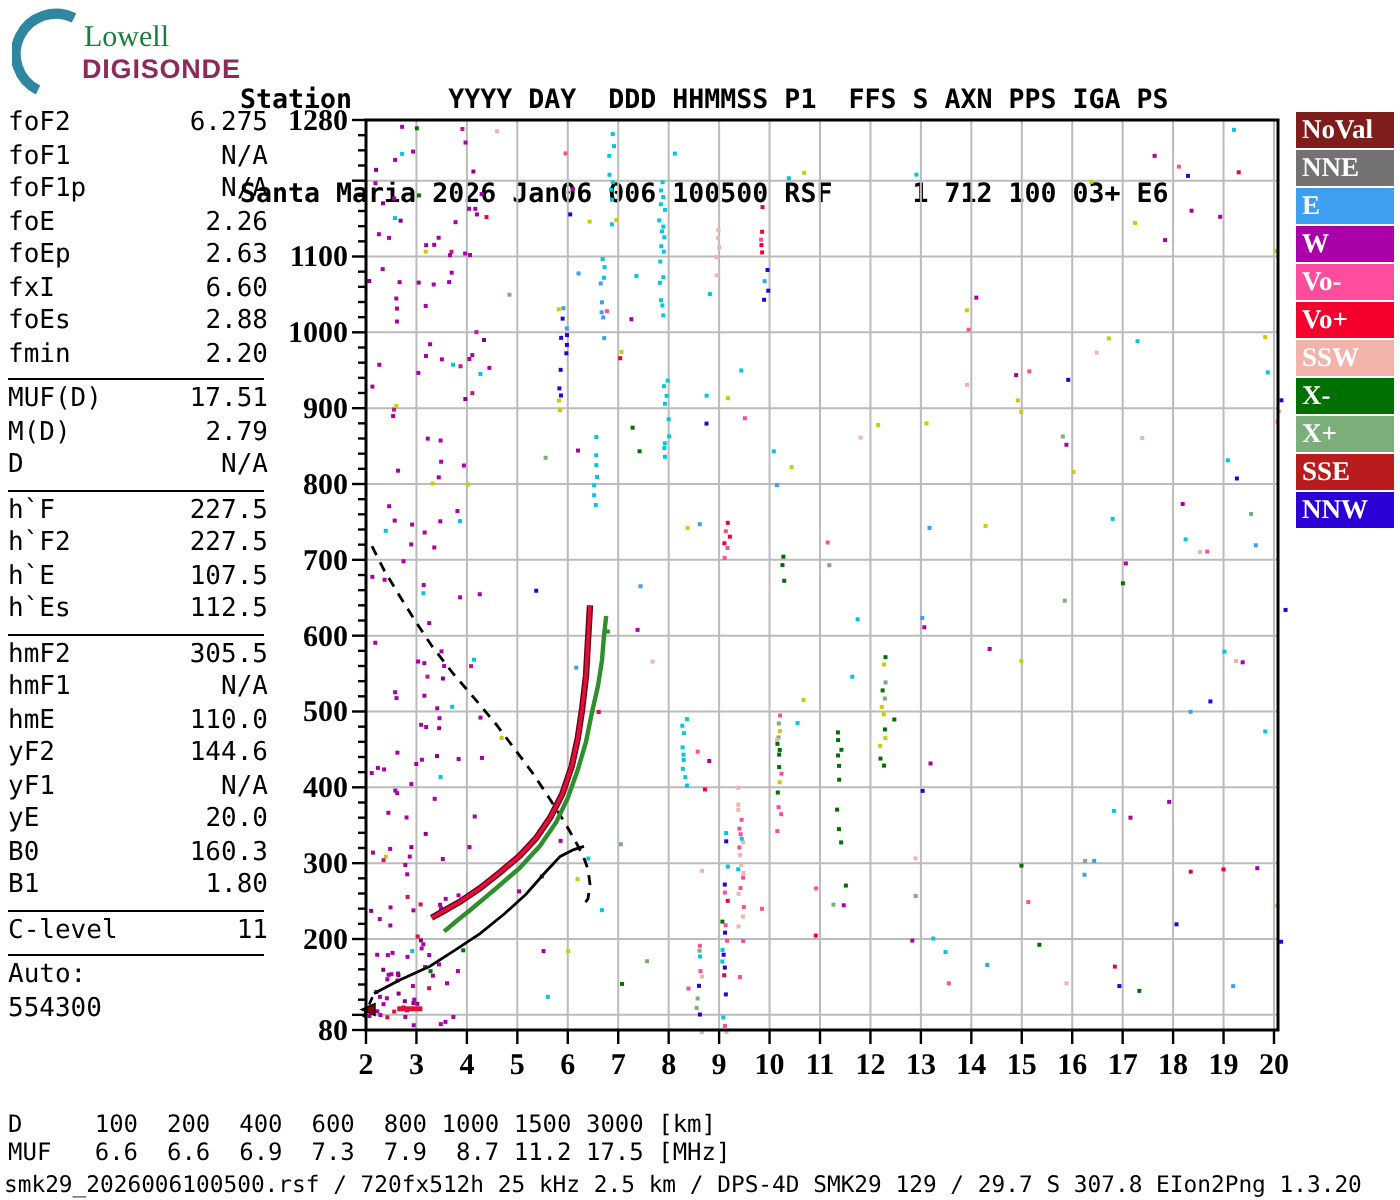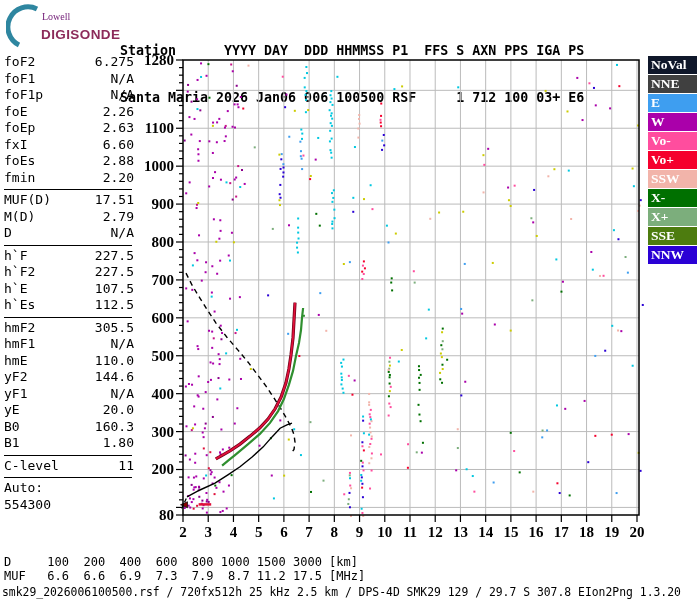--- a/index.html
+++ b/index.html
@@ -1,20 +1,20 @@
 <!DOCTYPE html>
 <html><head>
 <meta charset="utf-8">
 <style>
   html,body{margin:0;padding:0;}
   body{width:700px;height:600px;position:relative;background:#fff;overflow:hidden;
        font-family:"DejaVu Sans Mono","Liberation Mono",monospace;color:#000;}
   #logo{position:absolute;left:6px;top:4px;width:112px;height:46px;}
   #logo .lowell{position:absolute;left:36px;top:7px;font-family:"Liberation Serif",serif;
-       font-size:10px;color:#701a75;}
+       font-size:15px;color:#15803d;}
   #logo .digisonde{position:absolute;left:5px;top:23px;font-family:"Liberation Sans",sans-serif;
        font-weight:bold;font-size:13.5px;letter-spacing:.4px;color:#8C2B5A;margin-left:30px;}
   #hdr{position:absolute;left:120px;top:12px;font-weight:bold;font-size:13.3px;
        line-height:15.5px;white-space:pre;}
   #params{position:absolute;left:4px;top:54px;width:130px;font-size:13px;}
   #params .prow{display:flex;justify-content:space-between;height:16.5px;line-height:16.5px;white-space:pre;gap:12px;}
   #params .rule{border-top:1px solid #000;margin:3px 0 2px 0;width:128px;}
   #params .plain{height:16.5px;line-height:16.5px;}
   #plot-svg{position:absolute;left:0;top:0;pointer-events:none;}
   #legend{position:absolute;left:648px;top:56px;width:49px;}
@@ -751,28 +751,28 @@
     <text x="561.33" y="537" text-anchor="middle" fill="#000" font-family="&quot;Liberation Serif&quot;,serif" font-size="15px" font-weight="bold">17</text>
     <line x1="586.552" y1="515" x2="586.552" y2="522" stroke="#000" stroke-width="1.2"></line>
     <text x="586.552" y="537" text-anchor="middle" fill="#000" font-family="&quot;Liberation Serif&quot;,serif" font-size="15px" font-weight="bold">18</text>
     <line x1="611.774" y1="515" x2="611.774" y2="522" stroke="#000" stroke-width="1.2"></line>
     <text x="611.774" y="537" text-anchor="middle" fill="#000" font-family="&quot;Liberation Serif&quot;,serif" font-size="15px" font-weight="bold">19</text>
     <line x1="636.9960000000001" y1="515" x2="636.9960000000001" y2="522" stroke="#000" stroke-width="1.2"></line>
     <text x="636.9960000000001" y="537" text-anchor="middle" fill="#000" font-family="&quot;Liberation Serif&quot;,serif" font-size="15px" font-weight="bold">20</text>
   </svg>
 
 <div id="legend">
-    <div class="litem" style="background: #0f172a;">NoVal</div>
-    <div class="litem" style="background: #404040;">NNE</div>
+    <div class="litem" style="background: #7f1d1d;">NoVal</div>
+    <div class="litem" style="background: #737373;">NNE</div>
     <div class="litem" style="background: rgb(62, 158, 240);">E</div>
     <div class="litem" style="background: rgb(170, 0, 170);">W</div>
     <div class="litem" style="background: rgb(255, 77, 158);">Vo-</div>
     <div class="litem" style="background: rgb(245, 0, 45);">Vo+</div>
     <div class="litem" style="background: rgb(242, 180, 170);">SSW</div>
     <div class="litem" style="background: rgb(0, 112, 0);">X-</div>
     <div class="litem" style="background: rgb(124, 174, 124);">X+</div>
-    <div class="litem" style="background: #4d7c0f;">SSE</div>
+    <div class="litem" style="background: #b91c1c;">SSE</div>
     <div class="litem" style="background: rgb(42, 0, 213);">NNW</div>
   </div>
 
 <div class="foot" style="top:555px">D     100  200  400  600  800 1000 1500 3000 [km]</div>
 <div class="foot" style="top:569px">MUF   6.6  6.6  6.9  7.3  7.9  8.7 11.2 17.5 [MHz]</div>
 <div id="status">smk29_2026006100500.rsf / 720fx512h 25 kHz 2.5 km / DPS-4D SMK29 129 / 29.7 S 307.8 EIon2Png 1.3.20</div>
 
 </body></html>

